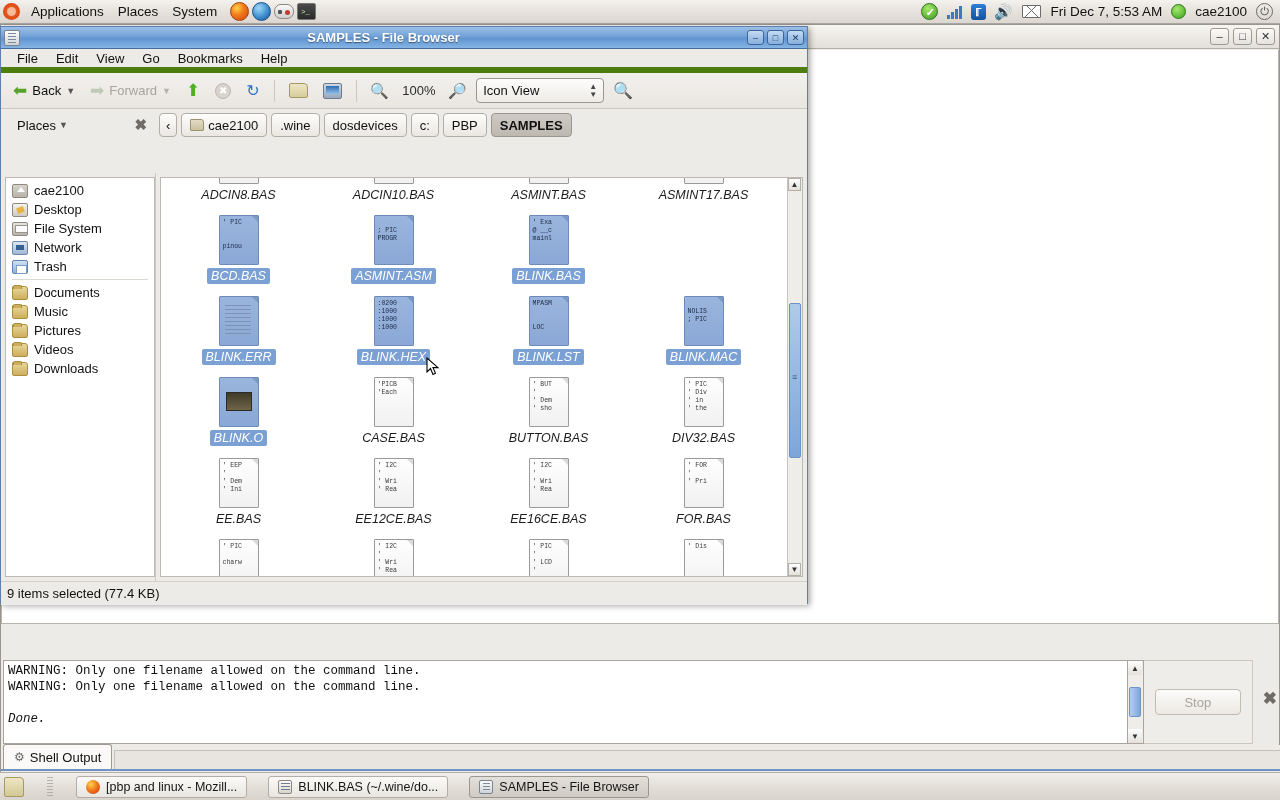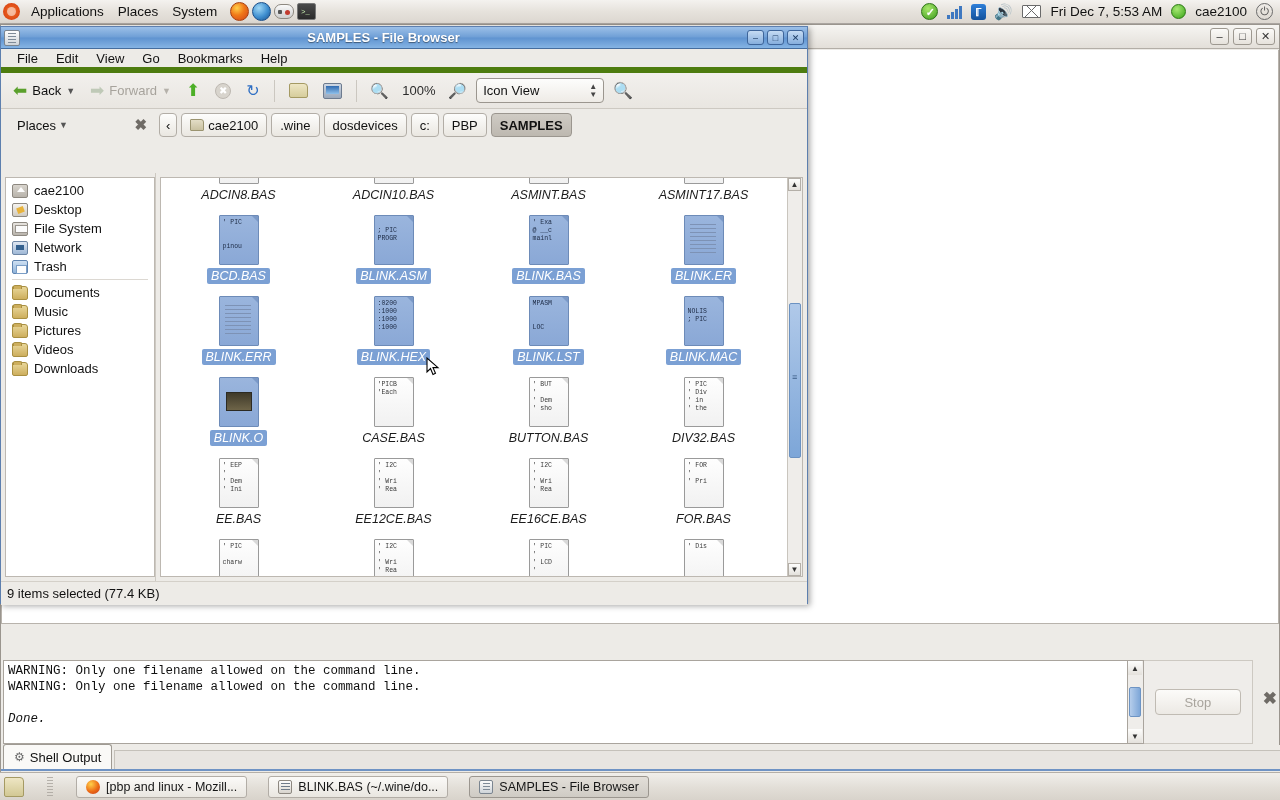--- a/index.html
+++ b/index.html
@@ -499,31 +499,27 @@
               <div class="thumb sel" style="white-space:pre;">' PIC
 
 
 pinou</div>
               <div class="fname sel">BCD.BAS</div>
             </div>
             <div class="icell">
               <div class="thumb sel" style="white-space:pre;">
 ; PIC
 PROGR</div>
-              <div class="fname sel">BLINK.ASM</div>
+              <div class="fname sel">ASMINT.ASM</div>
             </div>
             <div class="icell">
               <div class="thumb sel" style="white-space:pre;">' Exa
 @ __c
 mainl</div>
               <div class="fname sel">BLINK.BAS</div>
-            </div>
-            <div class="icell">
-              <div class="thumb sel lines"></div>
-              <div class="fname sel">BLINK.ER</div>
             </div>
           </div>
 
           <div class="irow" style="margin-top:12px;">
             <div class="icell">
               <div class="thumb sel lines"></div>
               <div class="fname sel">BLINK.ERR</div>
             </div>
             <div class="icell">
               <div class="thumb sel" style="white-space:pre;">:0200

